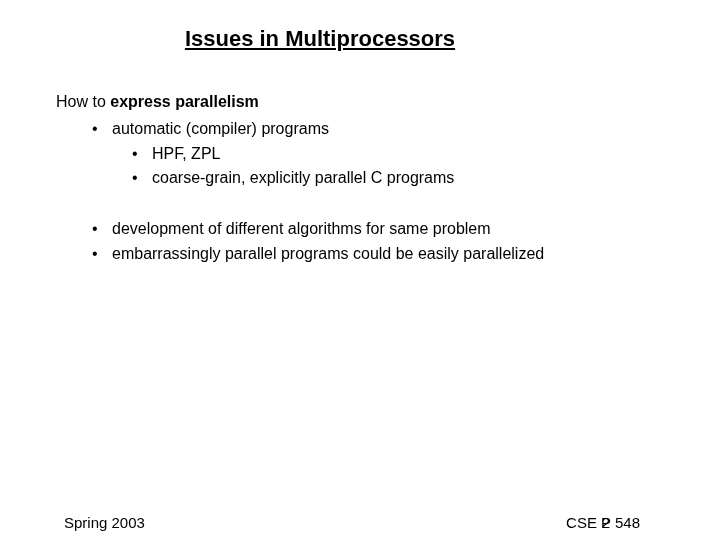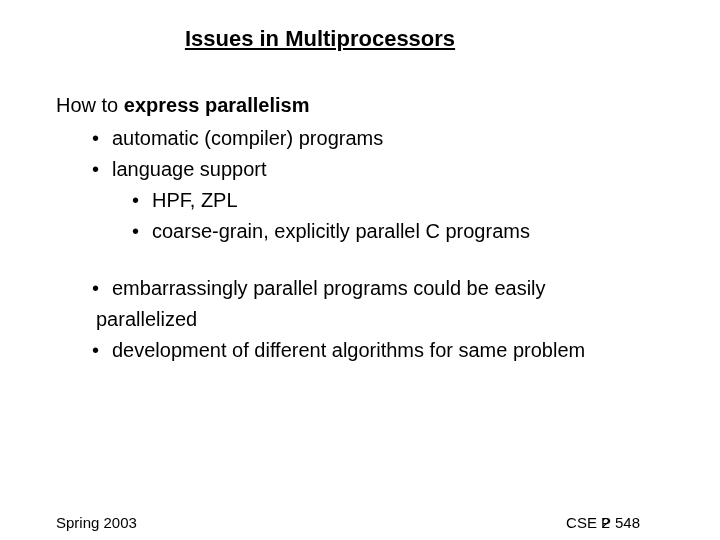--- a/index.html
+++ b/index.html
@@ -24,21 +24,21 @@
     font-size: 22px;
     font-weight: bold;
     text-decoration: underline;
     padding-top: 26px;
   }
   .content {
     position: absolute;
     top: 90px;
     left: 56px;
     right: 30px;
-    font-size: 20px;
+    font-size: 16px;
     line-height: 1.55;
   }
   .section-head {
     margin-bottom: 2px;
   }
   .bold { font-weight: bold; }
   .lvl1 {
     padding-left: 40px;
   }
   .lvl2 {
@@ -55,21 +55,21 @@
   }
   .footer {
     position: absolute;
     bottom: 26px;
     left: 0;
     width: 100%;
     font-size: 15px;
   }
   .footer-left {
     position: absolute;
-    left: 56px;
+    left: 64px;
   }
   .footer-center {
     position: absolute;
     left: 0;
     width: 100%;
     text-align: right;
   }
   .footer-right {
     position: absolute;
     right: 30px;
@@ -83,29 +83,28 @@
   <div class="title">Issues in Multiprocessors</div>
 
   <div class="content">
 
     <div class="section-head">
       <span>How to </span><span class="bold">express parallelism</span>
     </div>
 
     <div class="lvl1 bullet"><span>automatic (compiler) programs</span></div>
 
-    <div class="lvl1 bullet"><span>language support</span></div>
     <div class="lvl2 bullet"><span>HPF, ZPL</span></div>
 
     <div class="lvl2 bullet"><span>coarse-grain, explicitly parallel C programs</span></div>
 
     <div class="gap"></div>
 
+    <div class="lvl1 bullet"><span>development of different algorithms for same problem</span></div>
     <div class="lvl1 bullet"><span>embarrassingly parallel programs could be easily parallelized</span></div>
-    <div class="lvl1 bullet"><span>development of different algorithms for same problem</span></div>
 
   </div>
 
   <div class="footer">
     <div class="footer-left">Spring 2003</div>
     <div class="footer-center">CSE P 548</div>
     <div class="footer-right">2</div>
   </div>
 
 </div>

